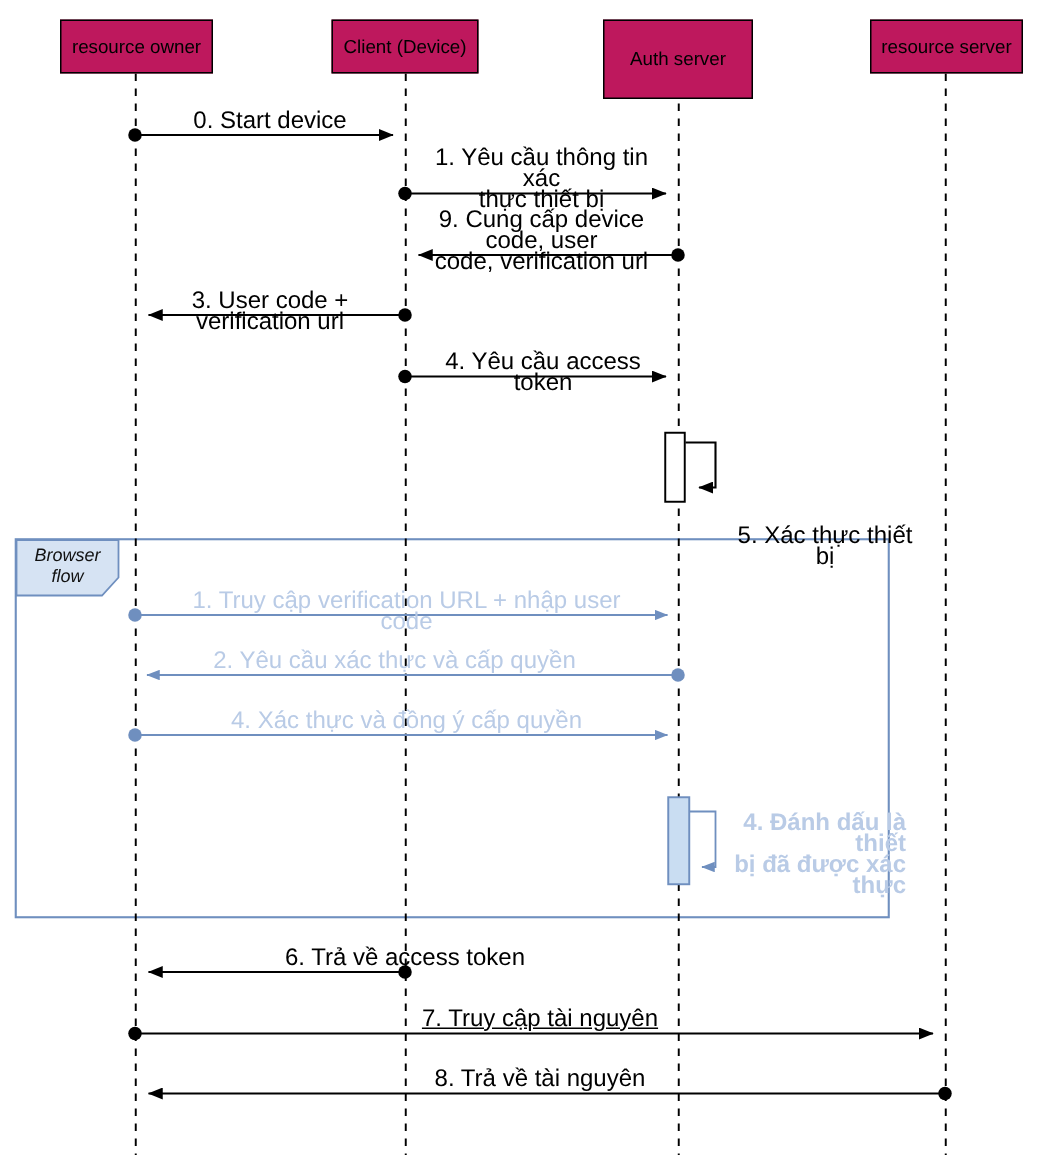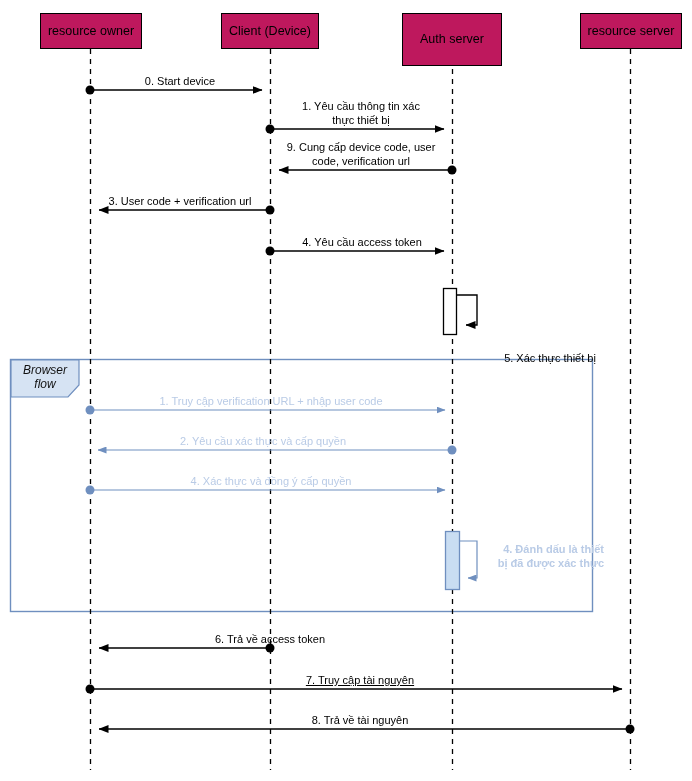--- a/index.html
+++ b/index.html
@@ -20,21 +20,21 @@
     text-align:right;
     font-size:12.5px;
     color:#000000;
     line-height:15px;
     z-index:5;
   }
   .lifeline-box span{display:block;}
 
   .msg-label{
     position:absolute;
-    font-size:11px;
+    font-size:16px;
     color:#000000;
     text-align:center;
     line-height:14px;
     white-space:pre-line;
     z-index:4;
   }
   .msg-label.browser{
     color:#b9cbe6;
   }
   .frame-label{

